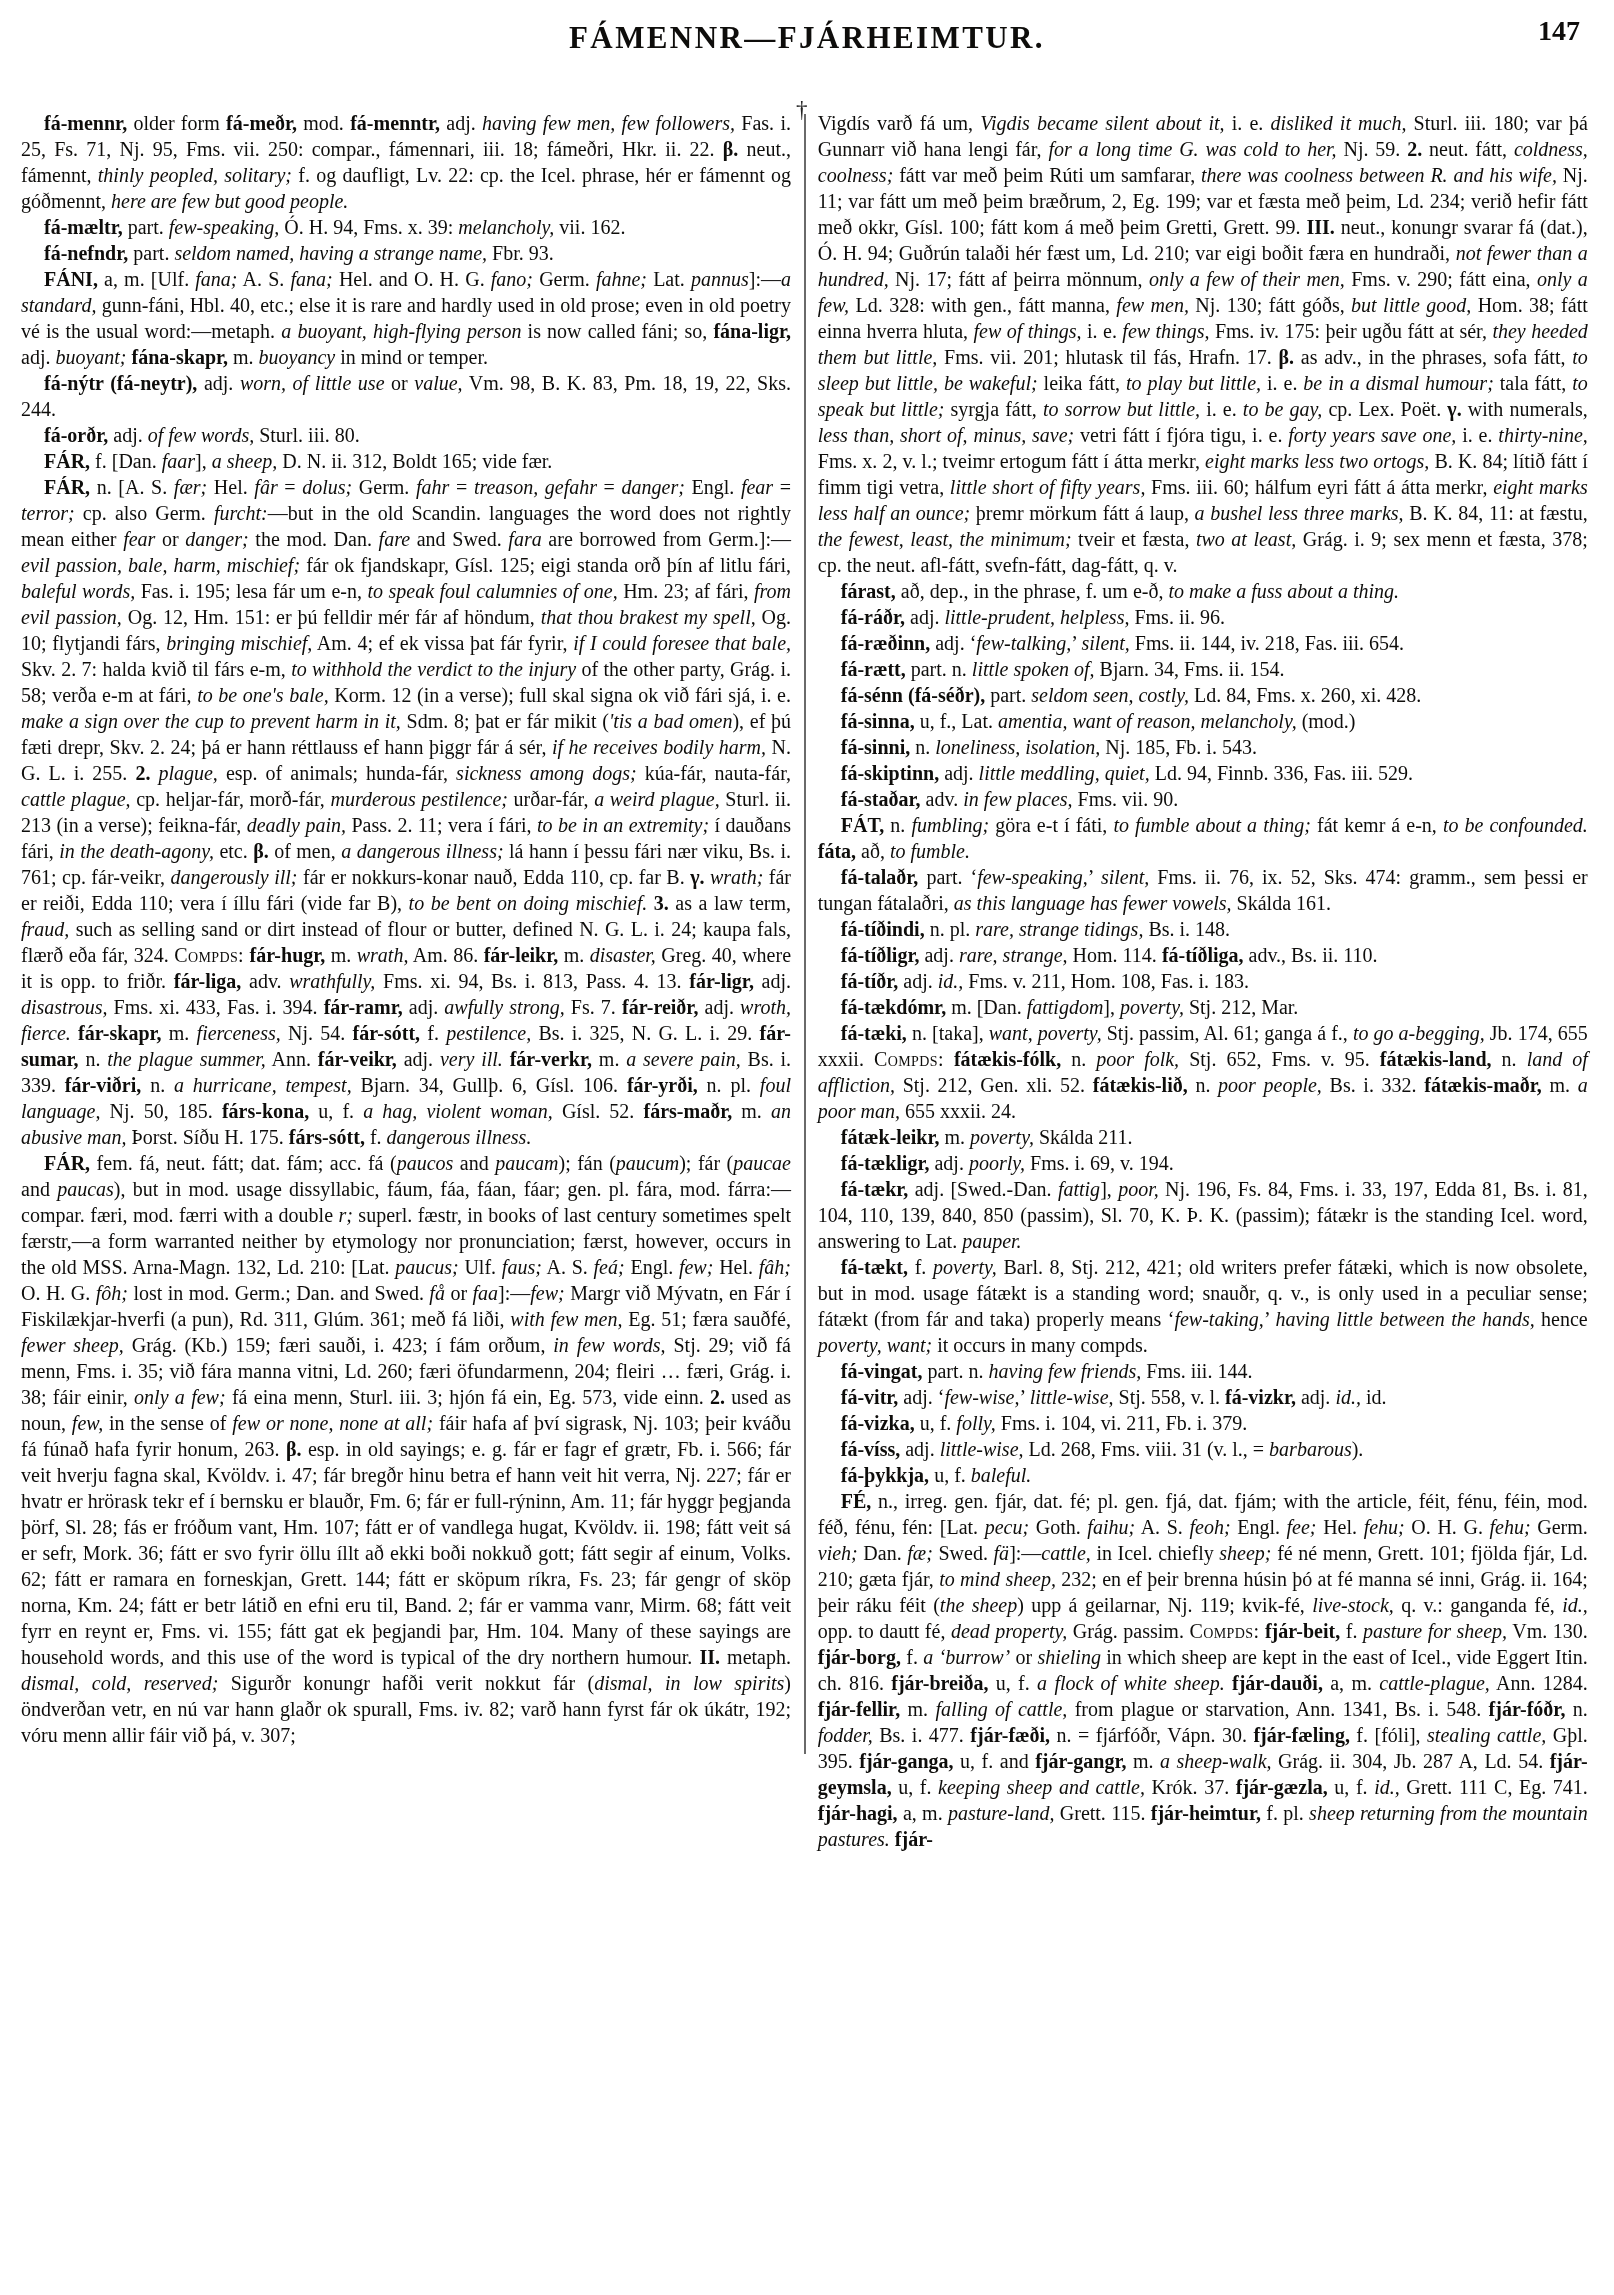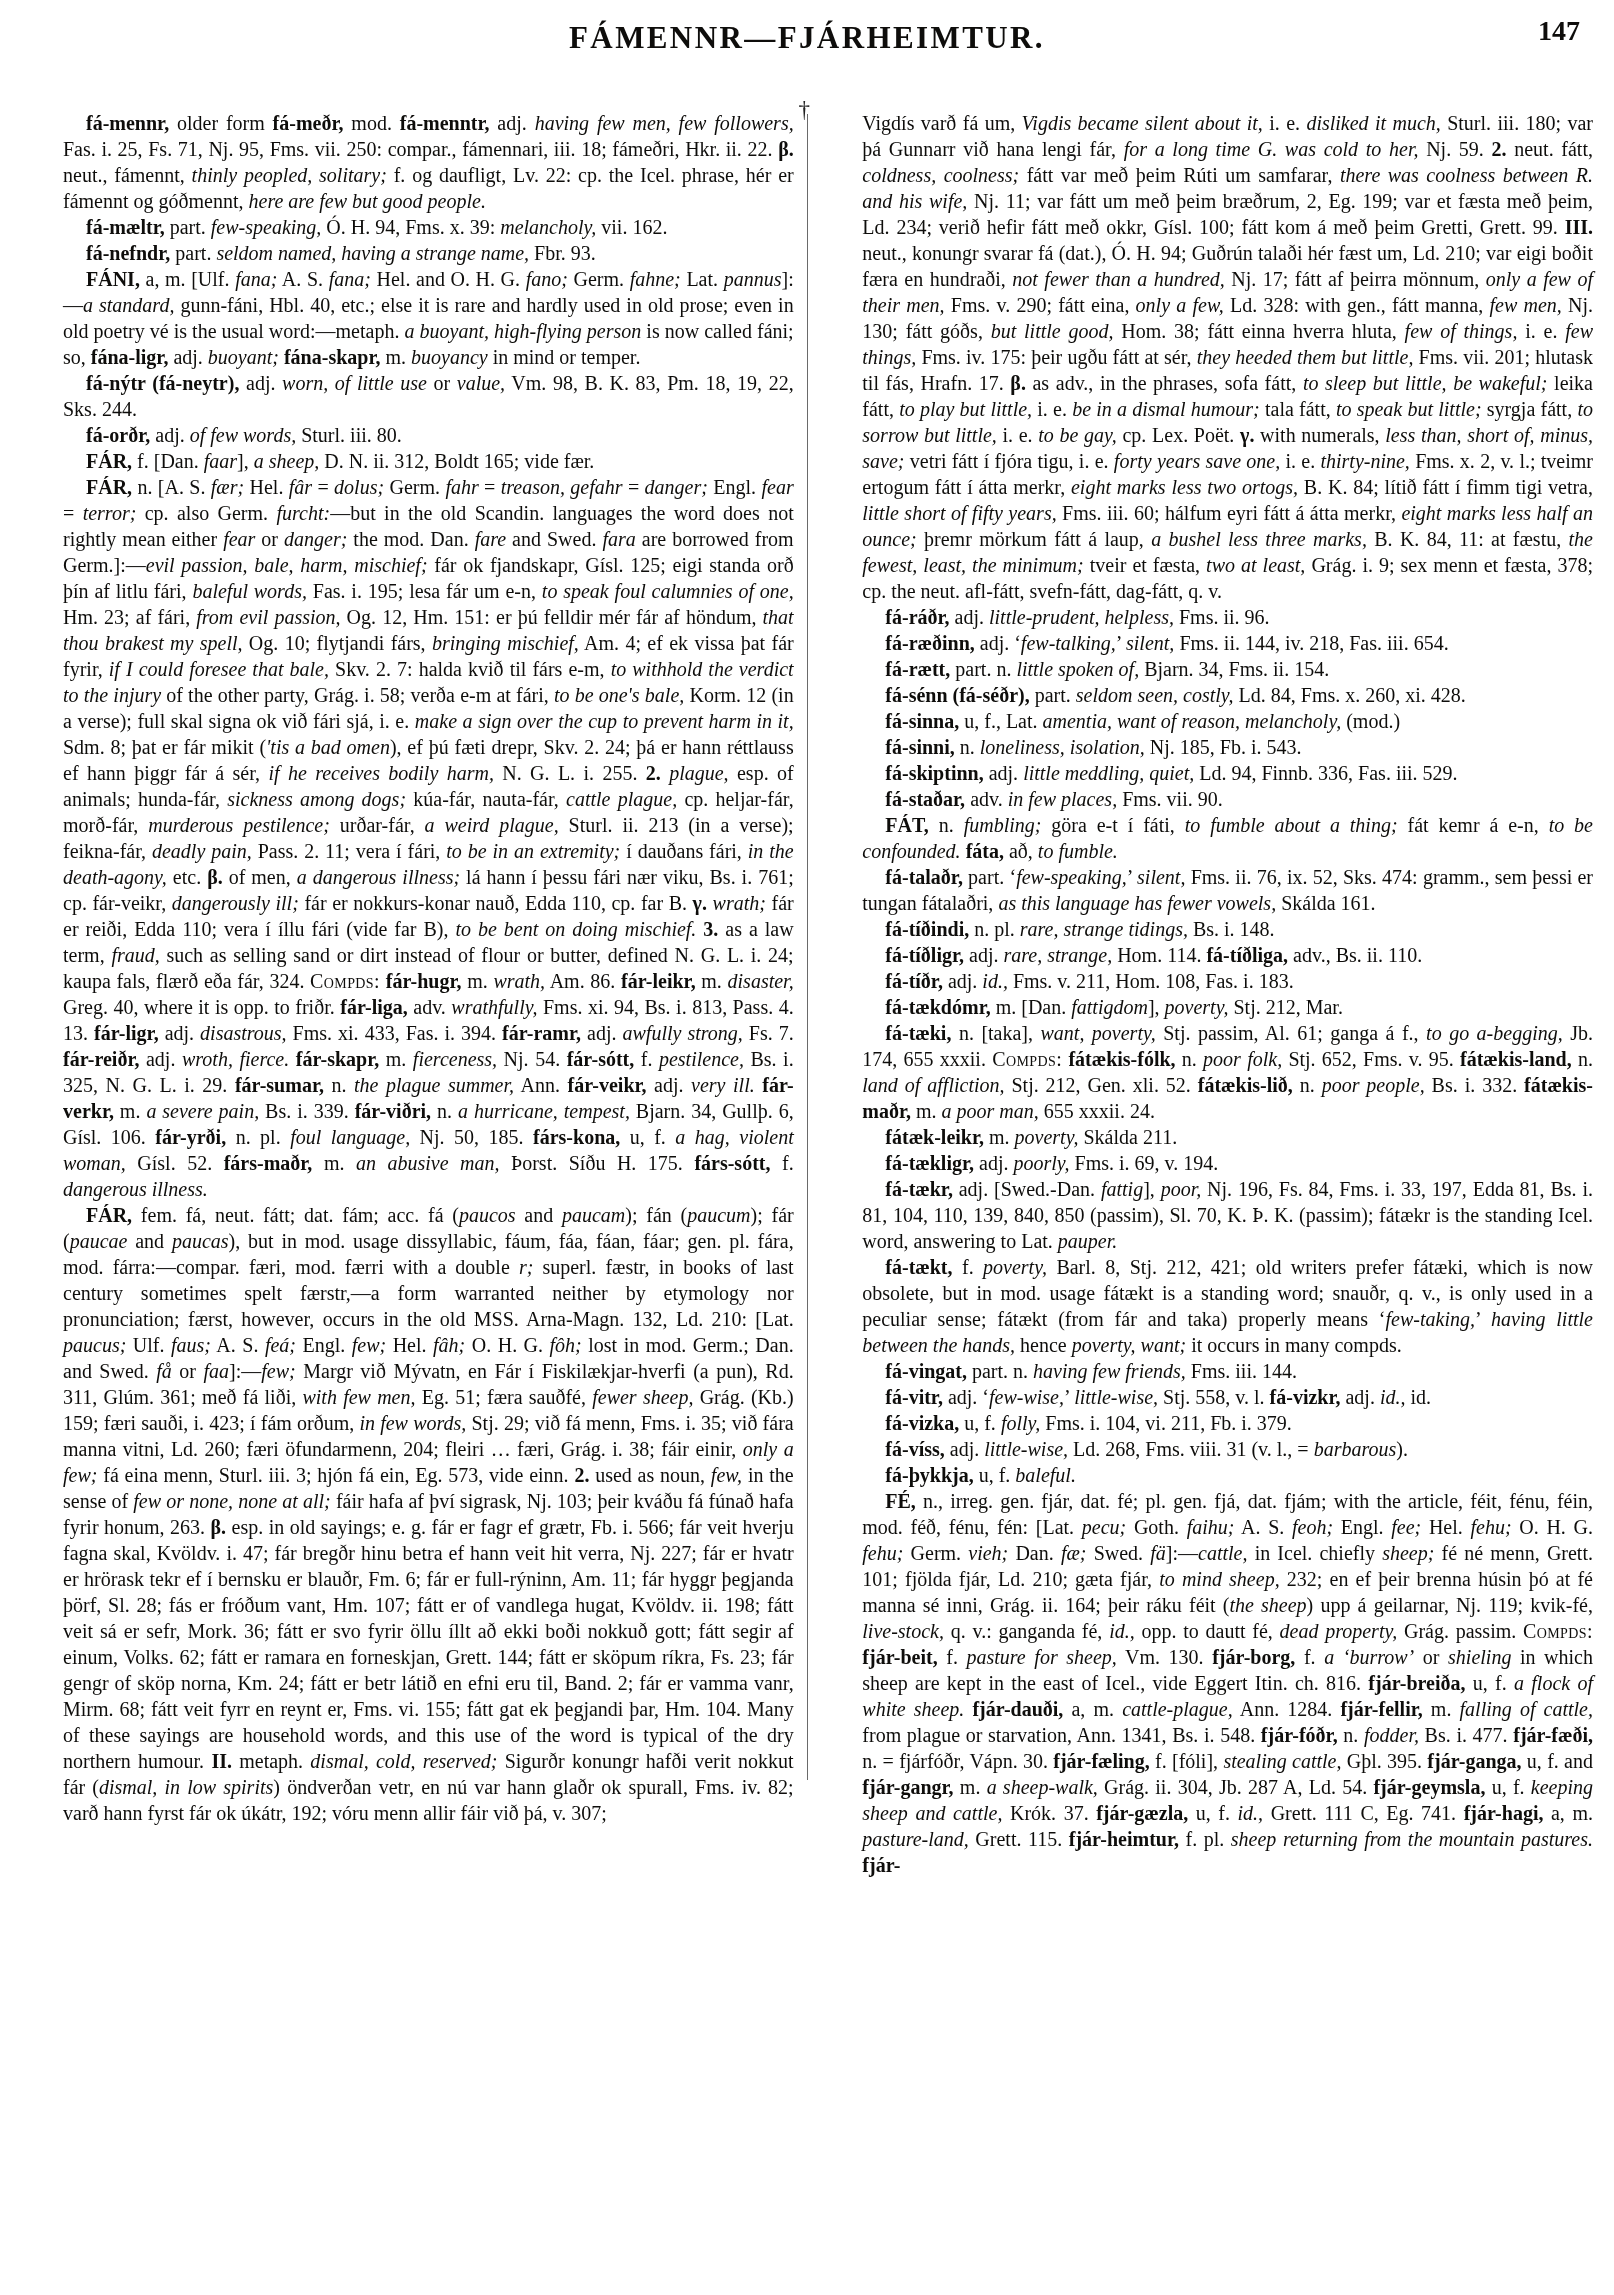--- a/index.html
+++ b/index.html
@@ -13,21 +13,20 @@
     text-align:center;font-size:31px;font-weight:700;letter-spacing:2.4px;
     font-family:"Liberation Serif",serif;
   }
   .pagenum{
     position:absolute;top:14.7px;right:34px;font-size:28px;font-weight:700;
   }
   .cols{display:flex;padding:0 21px;margin-top:28px;align-items:stretch;}
   .col{
     width:770px;font-size:20px;line-height:26px;text-align:justify;
     text-justify:inter-word;
-    margin-left:42px;
   }
   .divider{width:2.4px;margin:0 12.2px;position:relative;}
   .divider-line{
     position:absolute;left:0.8px;top:4.9px;bottom:98px;width:1.6px;background:#6a6a6a;
   }
   .dagger{position:absolute;top:-13px;left:-7.3px;font-size:23px;color:#222;}
   .col p{margin:0;text-indent:1.15em;}
   .col p.noind{text-indent:0;}
   .bd{font-weight:700;}
   .it{font-style:italic;}
@@ -52,20 +51,21 @@
         <p><span class="bd">FÁR,</span><span> f. [Dan. </span><span class="it">faar</span><span>], </span><span class="it">a sheep,</span><span> D. N. ii. 312, Boldt 165; vide fær.</span></p>
         <p><span class="bd">FÁR,</span><span> n. [A. S. </span><span class="it">fær;</span><span> Hel. </span><span class="it">fâr</span><span> = </span><span class="it">dolus;</span><span> Germ. </span><span class="it">fahr</span><span> = </span><span class="it">treason, gefahr</span><span> = </span><span class="it">danger;</span><span> Engl. </span><span class="it">fear</span><span> = </span><span class="it">terror;</span><span> cp. also Germ. </span><span class="it">furcht:</span><span>—but in the old Scandin. languages the word does not rightly mean either </span><span class="it">fear</span><span> or </span><span class="it">danger;</span><span> the mod. Dan. </span><span class="it">fare</span><span> and Swed. </span><span class="it">fara</span><span> are borrowed from Germ.]:—</span><span class="it">evil passion, bale, harm, mischief;</span><span> fár ok fjandskapr, Gísl. 125; eigi standa orð þín af litlu fári, </span><span class="it">baleful words,</span><span> Fas. i. 195; lesa fár um e-n, </span><span class="it">to speak foul calumnies of one,</span><span> Hm. 23; af fári, </span><span class="it">from evil passion,</span><span> Og. 12, Hm. 151: er þú felldir mér fár af höndum, </span><span class="it">that thou brakest my spell,</span><span> Og. 10; flytjandi fárs, </span><span class="it">bringing mischief,</span><span> Am. 4; ef ek vissa þat fár fyrir, </span><span class="it">if I could foresee that bale,</span><span> Skv. 2. 7: halda kvið til fárs e-m, </span><span class="it">to withhold the verdict to the injury</span><span> of the other party, Grág. i. 58; verða e-m at fári, </span><span class="it">to be one's bale,</span><span> Korm. 12 (in a verse); full skal signa ok við fári sjá, i. e. </span><span class="it">make a sign over the cup to prevent harm in it,</span><span> Sdm. 8; þat er fár mikit (</span><span class="it">'tis a bad omen</span><span>), ef þú fæti drepr, Skv. 2. 24; þá er hann réttlauss ef hann þiggr fár á sér, </span><span class="it">if he receives bodily harm,</span><span> N. G. L. i. 255. </span><span class="bd">2.</span><span> </span><span class="it">plague,</span><span> esp. of animals; hunda-fár, </span><span class="it">sickness among dogs;</span><span> kúa-fár, nauta-fár, </span><span class="it">cattle plague,</span><span> cp. heljar-fár, morð-fár, </span><span class="it">murderous pestilence;</span><span> urðar-fár, </span><span class="it">a weird plague,</span><span> Sturl. ii. 213 (in a verse); feikna-fár, </span><span class="it">deadly pain,</span><span> Pass. 2. 11; vera í fári, </span><span class="it">to be in an extremity;</span><span> í dauðans fári, </span><span class="it">in the death-agony,</span><span> etc. </span><span class="bd">β.</span><span> of men, </span><span class="it">a dangerous illness;</span><span> lá hann í þessu fári nær viku, Bs. i. 761; cp. fár-veikr, </span><span class="it">dangerously ill;</span><span> fár er nokkurs-konar nauð, Edda 110, cp. far B. </span><span class="bd">γ.</span><span> </span><span class="it">wrath;</span><span> fár er reiði, Edda 110; vera í íllu fári (vide far B), </span><span class="it">to be bent on doing mischief.</span><span> </span><span class="bd">3.</span><span> as a law term, </span><span class="it">fraud,</span><span> such as selling sand or dirt instead of flour or butter, defined N. G. L. i. 24; kaupa fals, flærð eða fár, 324. </span><span class="sc">Compds:</span><span> </span><span class="bd">fár-hugr,</span><span> m. </span><span class="it">wrath,</span><span> Am. 86. </span><span class="bd">fár-leikr,</span><span> m. </span><span class="it">disaster,</span><span> Greg. 40, where it is opp. to friðr. </span><span class="bd">fár-liga,</span><span> adv. </span><span class="it">wrathfully,</span><span> Fms. xi. 94, Bs. i. 813, Pass. 4. 13. </span><span class="bd">fár-ligr,</span><span> adj. </span><span class="it">disastrous,</span><span> Fms. xi. 433, Fas. i. 394. </span><span class="bd">fár-ramr,</span><span> adj. </span><span class="it">awfully strong,</span><span> Fs. 7. </span><span class="bd">fár-reiðr,</span><span> adj. </span><span class="it">wroth, fierce.</span><span> </span><span class="bd">fár-skapr,</span><span> m. </span><span class="it">fierceness,</span><span> Nj. 54. </span><span class="bd">fár-sótt,</span><span> f. </span><span class="it">pestilence,</span><span> Bs. i. 325, N. G. L. i. 29. </span><span class="bd">fár-sumar,</span><span> n. </span><span class="it">the plague summer,</span><span> Ann. </span><span class="bd">fár-veikr,</span><span> adj. </span><span class="it">very ill.</span><span> </span><span class="bd">fár-verkr,</span><span> m. </span><span class="it">a severe pain,</span><span> Bs. i. 339. </span><span class="bd">fár-viðri,</span><span> n. </span><span class="it">a hurricane, tempest,</span><span> Bjarn. 34, Gullþ. 6, Gísl. 106. </span><span class="bd">fár-yrði,</span><span> n. pl. </span><span class="it">foul language,</span><span> Nj. 50, 185. </span><span class="bd">fárs-kona,</span><span> u, f. </span><span class="it">a hag, violent woman,</span><span> Gísl. 52. </span><span class="bd">fárs-maðr,</span><span> m. </span><span class="it">an abusive man,</span><span> Þorst. Síðu H. 175. </span><span class="bd">fárs-sótt,</span><span> f. </span><span class="it">dangerous illness.</span></p>
         <p><span class="bd">FÁR,</span><span> fem. fá, neut. fátt; dat. fám; acc. fá (</span><span class="it">paucos</span><span> and </span><span class="it">paucam</span><span>); fán (</span><span class="it">paucum</span><span>); fár (</span><span class="it">paucae</span><span> and </span><span class="it">paucas</span><span>), but in mod. usage dissyllabic, fáum, fáa, fáan, fáar; gen. pl. fára, mod. fárra:—compar. færi, mod. færri with a double </span><span class="it">r;</span><span> superl. fæstr, in books of last century sometimes spelt færstr,—a form warranted neither by etymology nor pronunciation; færst, however, occurs in the old MSS. Arna-Magn. 132, Ld. 210: [Lat. </span><span class="it">paucus;</span><span> Ulf. </span><span class="it">faus;</span><span> A. S. </span><span class="it">feá;</span><span> Engl. </span><span class="it">few;</span><span> Hel. </span><span class="it">fâh;</span><span> O. H. G. </span><span class="it">fôh;</span><span> lost in mod. Germ.; Dan. and Swed. </span><span class="it">få</span><span> or </span><span class="it">faa</span><span>]:—</span><span class="it">few;</span><span> Margr við Mývatn, en Fár í Fiskilækjar-hverfi (a pun), Rd. 311, Glúm. 361; með fá liði, </span><span class="it">with few men,</span><span> Eg. 51; færa sauðfé, </span><span class="it">fewer sheep,</span><span> Grág. (Kb.) 159; færi sauði, i. 423; í fám orðum, </span><span class="it">in few words,</span><span> Stj. 29; við fá menn, Fms. i. 35; við fára manna vitni, Ld. 260; færi öfundarmenn, 204; fleiri … færi, Grág. i. 38; fáir einir, </span><span class="it">only a few;</span><span> fá eina menn, Sturl. iii. 3; hjón fá ein, Eg. 573, vide einn. </span><span class="bd">2.</span><span> used as noun, </span><span class="it">few,</span><span> in the sense of </span><span class="it">few or none, none at all;</span><span> fáir hafa af því sigrask, Nj. 103; þeir kváðu fá fúnað hafa fyrir honum, 263. </span><span class="bd">β.</span><span> esp. in old sayings; e. g. fár er fagr ef grætr, Fb. i. 566; fár veit hverju fagna skal, Kvöldv. i. 47; fár bregðr hinu betra ef hann veit hit verra, Nj. 227; fár er hvatr er hrörask tekr ef í bernsku er blauðr, Fm. 6; fár er full-rýninn, Am. 11; fár hyggr þegjanda þörf, Sl. 28; fás er fróðum vant, Hm. 107; fátt er of vandlega hugat, Kvöldv. ii. 198; fátt veit sá er sefr, Mork. 36; fátt er svo fyrir öllu íllt að ekki boði nokkuð gott; fátt segir af einum, Volks. 62; fátt er ramara en forneskjan, Grett. 144; fátt er sköpum ríkra, Fs. 23; fár gengr of sköp norna, Km. 24; fátt er betr látið en efni eru til, Band. 2; fár er vamma vanr, Mirm. 68; fátt veit fyrr en reynt er, Fms. vi. 155; fátt gat ek þegjandi þar, Hm. 104. Many of these sayings are household words, and this use of the word is typical of the dry northern humour. </span><span class="bd">II.</span><span> metaph. </span><span class="it">dismal, cold, reserved;</span><span> Sigurðr konungr hafði verit nokkut fár (</span><span class="it">dismal, in low spirits</span><span>) öndverðan vetr, en nú var hann glaðr ok spurall, Fms. iv. 82; varð hann fyrst fár ok úkátr, 192; vóru menn allir fáir við þá, v. 307;</span></p>
       </div>
     <div class="divider">
       <span class="dagger">†</span>
       <span class="divider-line"></span>
     </div>
     <div class="col">
         <p class="noind"><span>Vigdís varð fá um, </span><span class="it">Vigdis became silent about it,</span><span> i. e. </span><span class="it">disliked it much,</span><span> Sturl. iii. 180; var þá Gunnarr við hana lengi fár, </span><span class="it">for a long time G. was cold to her,</span><span> Nj. 59. </span><span class="bd">2.</span><span> neut. fátt, </span><span class="it">coldness, coolness;</span><span> fátt var með þeim Rúti um samfarar, </span><span class="it">there was coolness between R. and his wife,</span><span> Nj. 11; var fátt um með þeim bræðrum, 2, Eg. 199; var et fæsta með þeim, Ld. 234; verið hefir fátt með okkr, Gísl. 100; fátt kom á með þeim Gretti, Grett. 99. </span><span class="bd">III.</span><span> neut., konungr svarar fá (dat.), Ó. H. 94; Guðrún talaði hér fæst um, Ld. 210; var eigi boðit færa en hundraði, </span><span class="it">not fewer than a hundred,</span><span> Nj. 17; fátt af þeirra mönnum, </span><span class="it">only a few of their men,</span><span> Fms. v. 290; fátt eina, </span><span class="it">only a few,</span><span> Ld. 328: with gen., fátt manna, </span><span class="it">few men,</span><span> Nj. 130; fátt góðs, </span><span class="it">but little good,</span><span> Hom. 38; fátt einna hverra hluta, </span><span class="it">few of things,</span><span> i. e. </span><span class="it">few things,</span><span> Fms. iv. 175: þeir ugðu fátt at sér, </span><span class="it">they heeded them but little,</span><span> Fms. vii. 201; hlutask til fás, Hrafn. 17. </span><span class="bd">β.</span><span> as adv., in the phrases, sofa fátt, </span><span class="it">to sleep but little, be wakeful;</span><span> leika fátt, </span><span class="it">to play but little,</span><span> i. e. </span><span class="it">be in a dismal humour;</span><span> tala fátt, </span><span class="it">to speak but little;</span><span> syrgja fátt, </span><span class="it">to sorrow but little,</span><span> i. e. </span><span class="it">to be gay,</span><span> cp. Lex. Poët. </span><span class="bd">γ.</span><span> with numerals, </span><span class="it">less than, short of, minus, save;</span><span> vetri fátt í fjóra tigu, i. e. </span><span class="it">forty years save one,</span><span> i. e. </span><span class="it">thirty-nine,</span><span> Fms. x. 2, v. l.; tveimr ertogum fátt í átta merkr, </span><span class="it">eight marks less two ortogs,</span><span> B. K. 84; lítið fátt í fimm tigi vetra, </span><span class="it">little short of fifty years,</span><span> Fms. iii. 60; hálfum eyri fátt á átta merkr, </span><span class="it">eight marks less half an ounce;</span><span> þremr mörkum fátt á laup, </span><span class="it">a bushel less three marks,</span><span> B. K. 84, 11: at fæstu, </span><span class="it">the fewest, least, the minimum;</span><span> tveir et fæsta, </span><span class="it">two at least,</span><span> Grág. i. 9; sex menn et fæsta, 378; cp. the neut. afl-fátt, svefn-fátt, dag-fátt, q. v.</span></p>
+        <p><span class="bd">fárast,</span><span> að, dep., in the phrase, f. um e-ð, </span><span class="it">to make a fuss about a thing.</span></p>
         <p><span class="bd">fá-ráðr,</span><span> adj. </span><span class="it">little-prudent, helpless,</span><span> Fms. ii. 96.</span></p>
         <p><span class="bd">fá-ræðinn,</span><span> adj. ‘</span><span class="it">few-talking,</span><span>’ </span><span class="it">silent,</span><span> Fms. ii. 144, iv. 218, Fas. iii. 654.</span></p>
         <p><span class="bd">fá-rætt,</span><span> part. n. </span><span class="it">little spoken of,</span><span> Bjarn. 34, Fms. ii. 154.</span></p>
         <p><span class="bd">fá-sénn (fá-séðr),</span><span> part. </span><span class="it">seldom seen, costly,</span><span> Ld. 84, Fms. x. 260, xi. 428.</span></p>
         <p><span class="bd">fá-sinna,</span><span> u, f., Lat. </span><span class="it">amentia, want of reason, melancholy,</span><span> (mod.)</span></p>
         <p><span class="bd">fá-sinni,</span><span> n. </span><span class="it">loneliness, isolation,</span><span> Nj. 185, Fb. i. 543.</span></p>
         <p><span class="bd">fá-skiptinn,</span><span> adj. </span><span class="it">little meddling, quiet,</span><span> Ld. 94, Finnb. 336, Fas. iii. 529.</span></p>
         <p><span class="bd">fá-staðar,</span><span> adv. </span><span class="it">in few places,</span><span> Fms. vii. 90.</span></p>
         <p><span class="bd">FÁT,</span><span> n. </span><span class="it">fumbling;</span><span> göra e-t í fáti, </span><span class="it">to fumble about a thing;</span><span> fát kemr á e-n, </span><span class="it">to be confounded.</span><span> </span><span class="bd">fáta,</span><span> að, </span><span class="it">to fumble.</span></p>
         <p><span class="bd">fá-talaðr,</span><span> part. ‘</span><span class="it">few-speaking,</span><span>’ </span><span class="it">silent,</span><span> Fms. ii. 76, ix. 52, Sks. 474: gramm., sem þessi er tungan fátalaðri, </span><span class="it">as this language has fewer vowels,</span><span> Skálda 161.</span></p>

